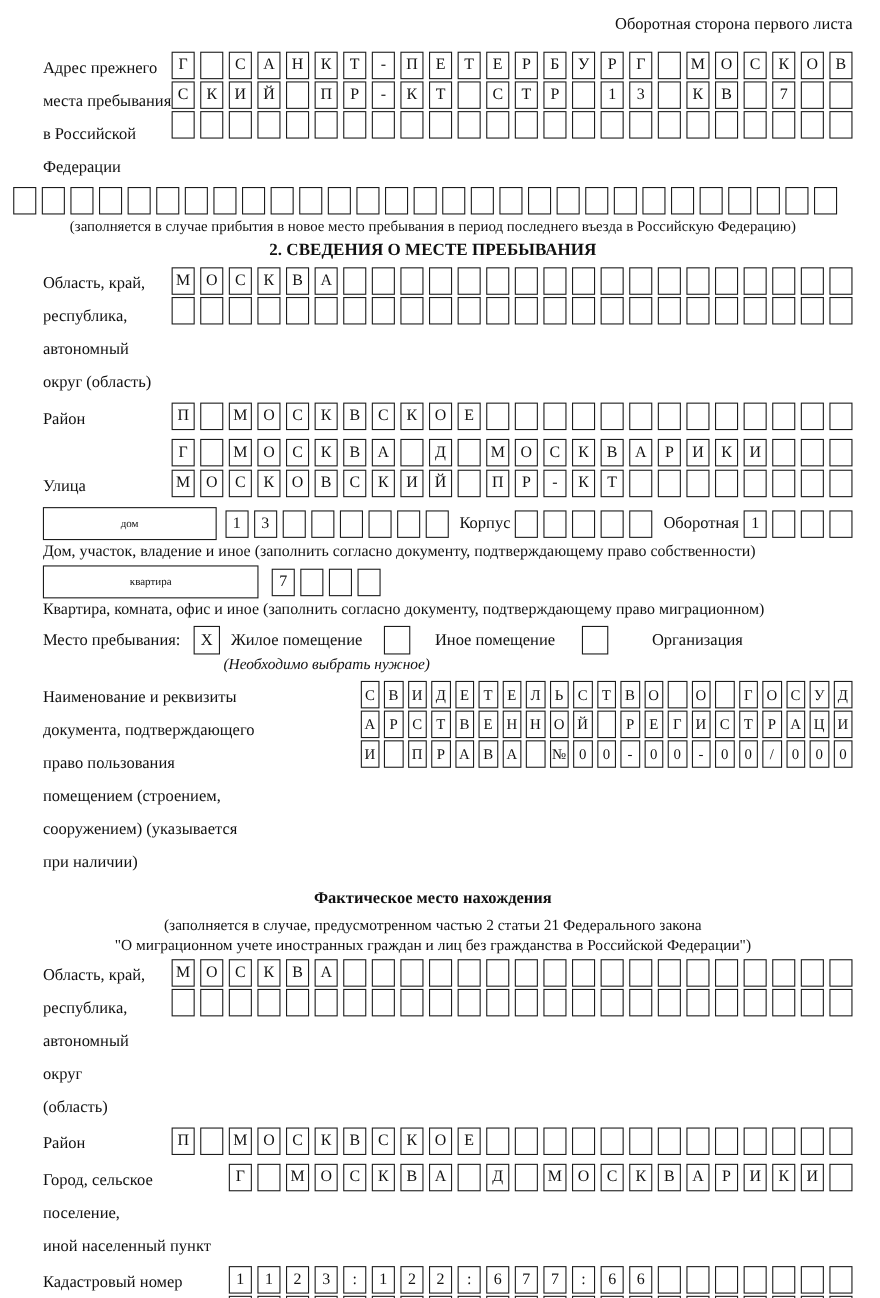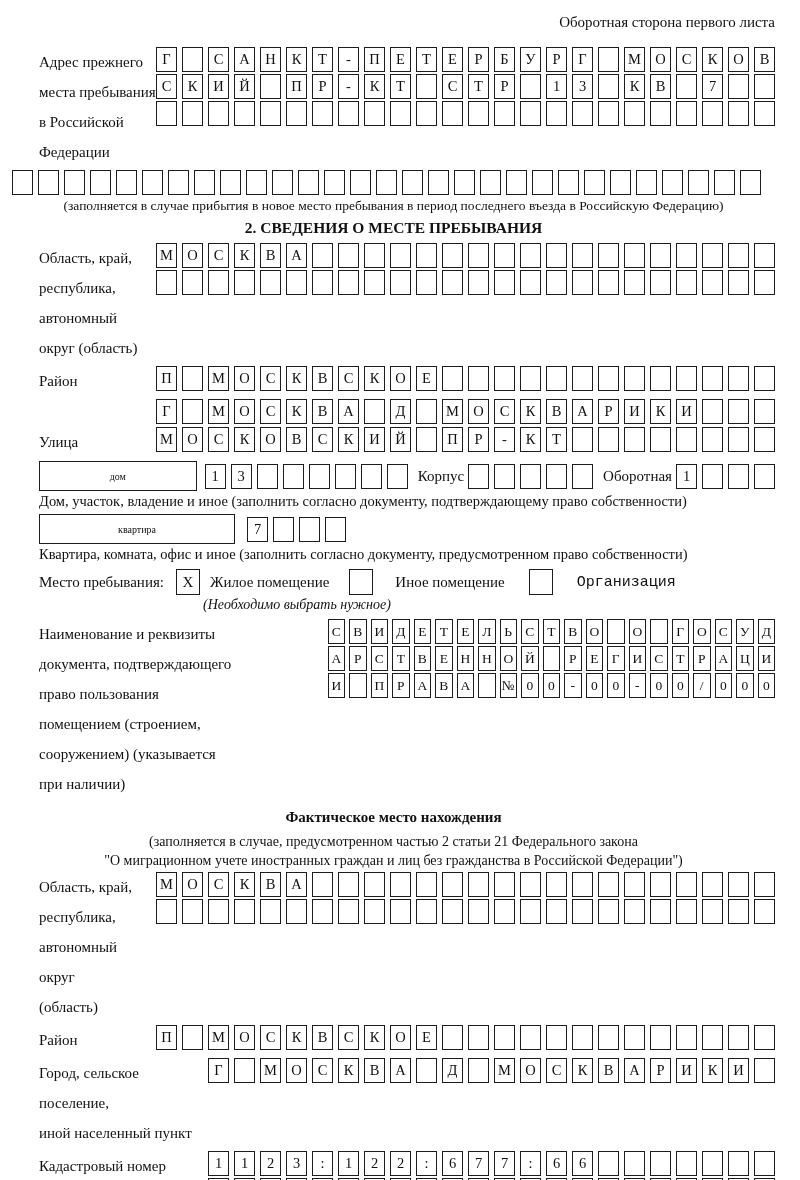--- a/index.html
+++ b/index.html
@@ -368,30 +368,30 @@
 
   <div class="domrow">
     <div class="widebox kv">квартира</div>
     <div class="boxes">
         <span class="bx">7</span>
         <span class="bx"></span>
         <span class="bx"></span>
         <span class="bx"></span>
       </div>
   </div>
-  <div class="note">Квартира, комната, офис и иное (заполнить согласно документу, предусмотренном право собственности)</div>
+  <div class="note">Квартира, комната, офис и иное (заполнить согласно документу, подтверждающему право миграционном)</div>
 
   <div class="mestorow">
     <span>Место пребывания:</span>
     <span class="chk" style="margin-left:12px;">X</span>
     <span style="margin-left:10px;">Жилое помещение</span>
     <span class="chk" style="margin-left:20px;"></span>
     <span style="margin-left:22px;">Иное помещение</span>
     <span class="chk" style="margin-left:24px;"></span>
-    <span style="margin-left:24px;font-family:Liberation Mono, monospace;">Организация</span>
+    <span style="margin-left:40px;">Организация</span>
   </div>
   <div class="choose-note">(Необходимо выбрать нужное)</div>
 
   <div class="frow" style="margin-top:6px;">
     <div class="flabel">Наименование и реквизиты
 документа, подтверждающего
 право пользования
 помещением (строением,
 сооружением) (указывается
 при наличии)</div>

